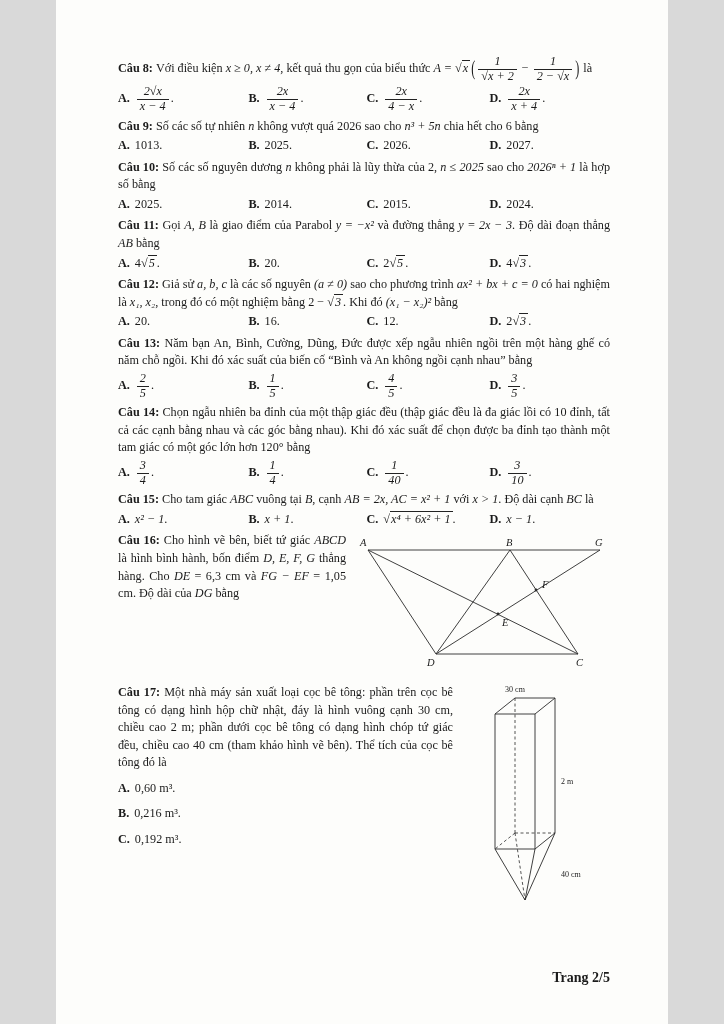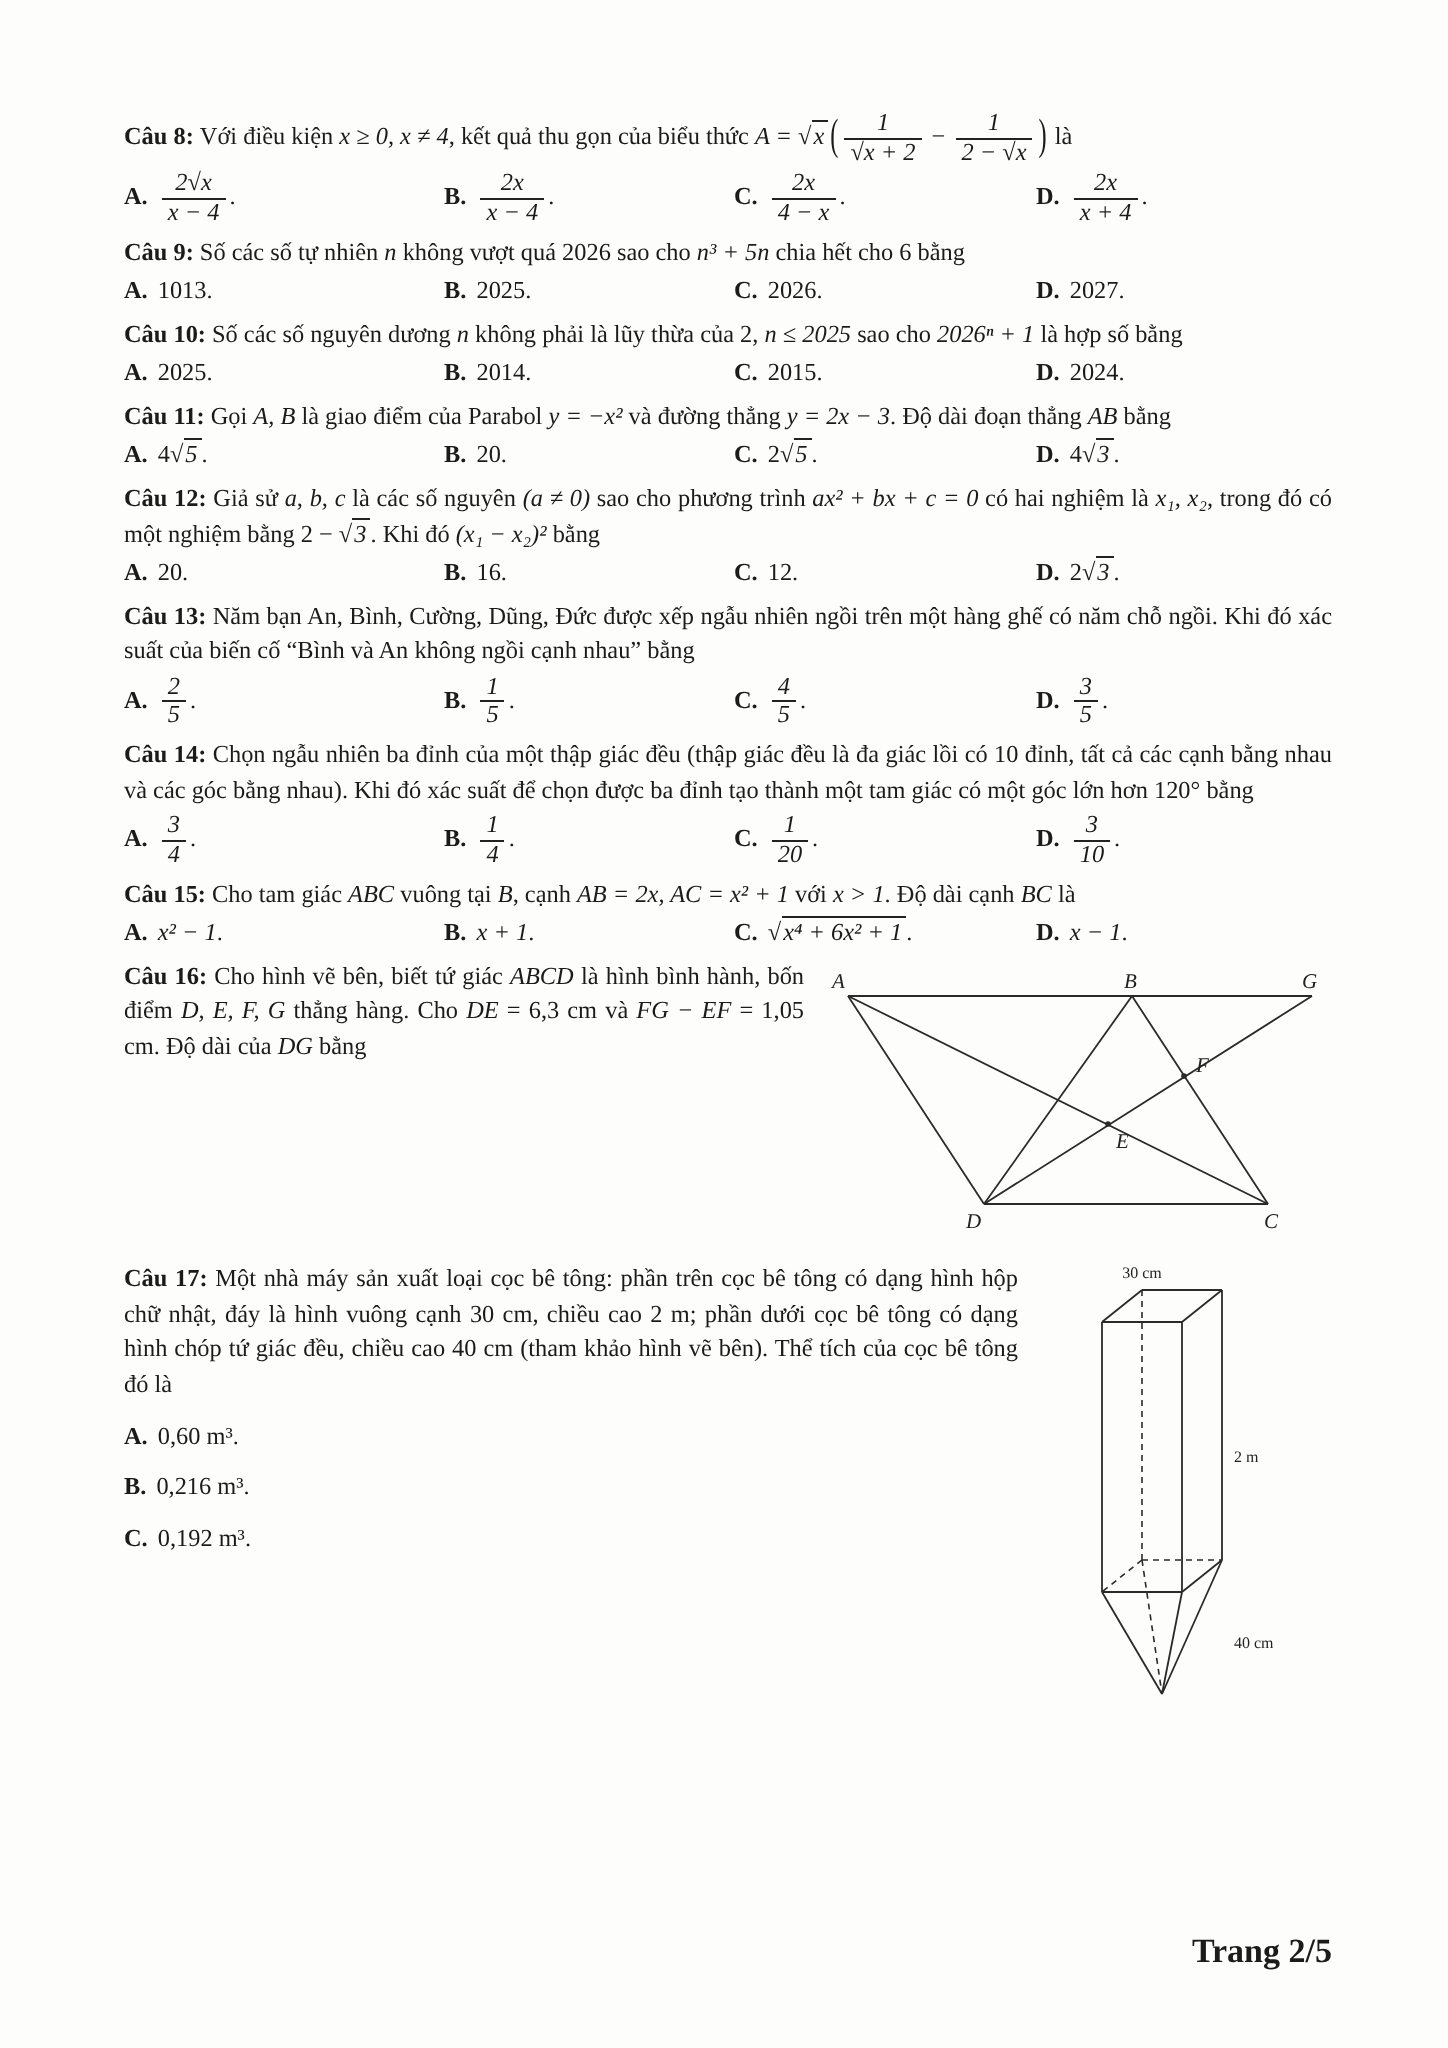--- a/index.html
+++ b/index.html
@@ -1,17 +1,17 @@
 <!DOCTYPE html>
 <html><head>
 <meta charset="utf-8">
 <style>
   html,body{margin:0;padding:0;}
   body{background:#d9d9d9;font-family:"Liberation Serif","DejaVu Serif",serif;}
-  .page{position:relative;width:724px;height:1024px;margin:0 auto;background:#fdfdfb;color:#1b1b1b;
+  .page{position:relative;width:612px;height:1024px;margin:0 auto;background:#fdfdfb;color:#1b1b1b;
         padding:55px 58px 30px 62px;font-size:12.2px;line-height:1.44;overflow:hidden;box-sizing:border-box;}
   .question{margin-bottom:4px;display:flow-root;}
   .stem{text-align:justify;}
   .bold{font-weight:bold;}
   .math{font-style:italic;text-align:right;}
   .options{margin-top:2px;}
   .options.row{display:grid;grid-template-columns:26.5% 24% 25% 24.5%;align-items:center;}
   .options.row .option{white-space:nowrap;}
   .options.stack .option{margin-top:8px;}
   .opt-label{font-weight:bold;margin-right:5px;}
@@ -22,21 +22,21 @@
   .rad{white-space:nowrap;}
   .rad-sign{font-style:normal;}
   .rad-body{font-style:italic;display:inline-block;line-height:1.15;border-top:1px solid #222;padding:0 2px 0 1px;}
   .bigp{display:inline-block;transform:scaleY(1.8);margin:0 1px;}
   .figure{float:right;}
   .fig-parallelogram{margin:2px 0 4px 12px;}
   .fig-pillar{margin:0 6px 2px 16px;text-decoration:underline;}
   .figure text{font-family:"Liberation Serif","DejaVu Serif",serif;fill:#222;}
   .fig-parallelogram text{font-style:italic;font-size:10.5px;}
   .fig-pillar text{font-size:8px;}
-  .footer{position:absolute;right:58px;bottom:36px;font-weight:bold;font-size:17px;}
+  .footer{position:absolute;right:58px;bottom:36px;font-weight:bold;font-size:14px;}
 </style>
 </head>
 <body>
 
 <div class="page">
   <div id="questions">
       <div class="question">
         <div class="stem"><span class="bold">Câu 8: </span><span class="txt">Với điều kiện </span><span class="math">x ≥ 0, x ≠ 4</span><span class="txt">, kết quả thu gọn của biểu thức </span><span class="math">A = </span><span class="rad"><span class="rad-sign">√</span><span class="rad-body">x</span></span><span class="bigp">(</span><span class="frac">
             <span class="num">1</span>
             <span class="den">√x + 2</span>
@@ -126,21 +126,21 @@
           <div class="option"><span class="opt-label">A.</span><span class="opt-val"><span class="frac">
                 <span class="num">3</span>
                 <span class="den">4</span>
               </span><span class="txt">.</span></span></div>
           <div class="option"><span class="opt-label">B.</span><span class="opt-val"><span class="frac">
                 <span class="num">1</span>
                 <span class="den">4</span>
               </span><span class="txt">.</span></span></div>
           <div class="option"><span class="opt-label">C.</span><span class="opt-val"><span class="frac">
                 <span class="num">1</span>
-                <span class="den">20</span>
+                <span class="den">40</span>
               </span><span class="txt">.</span></span></div>
           <div class="option"><span class="opt-label">D.</span><span class="opt-val"><span class="frac">
                 <span class="num">3</span>
                 <span class="den">10</span>
               </span><span class="txt">.</span></span></div>
         </div>
       </div>
       <div class="question">
         <div class="stem"><span class="bold">Câu 15: </span><span class="txt">Cho tam giác </span><span class="math">ABC</span><span class="txt"> vuông tại </span><span class="math">B</span><span class="txt">, cạnh </span><span class="math">AB = 2x, AC = x² + 1</span><span class="txt"> với </span><span class="math">x &gt; 1</span><span class="txt">. Độ dài cạnh </span><span class="math">BC</span><span class="txt"> là</span></div>
         <div class="options row">

